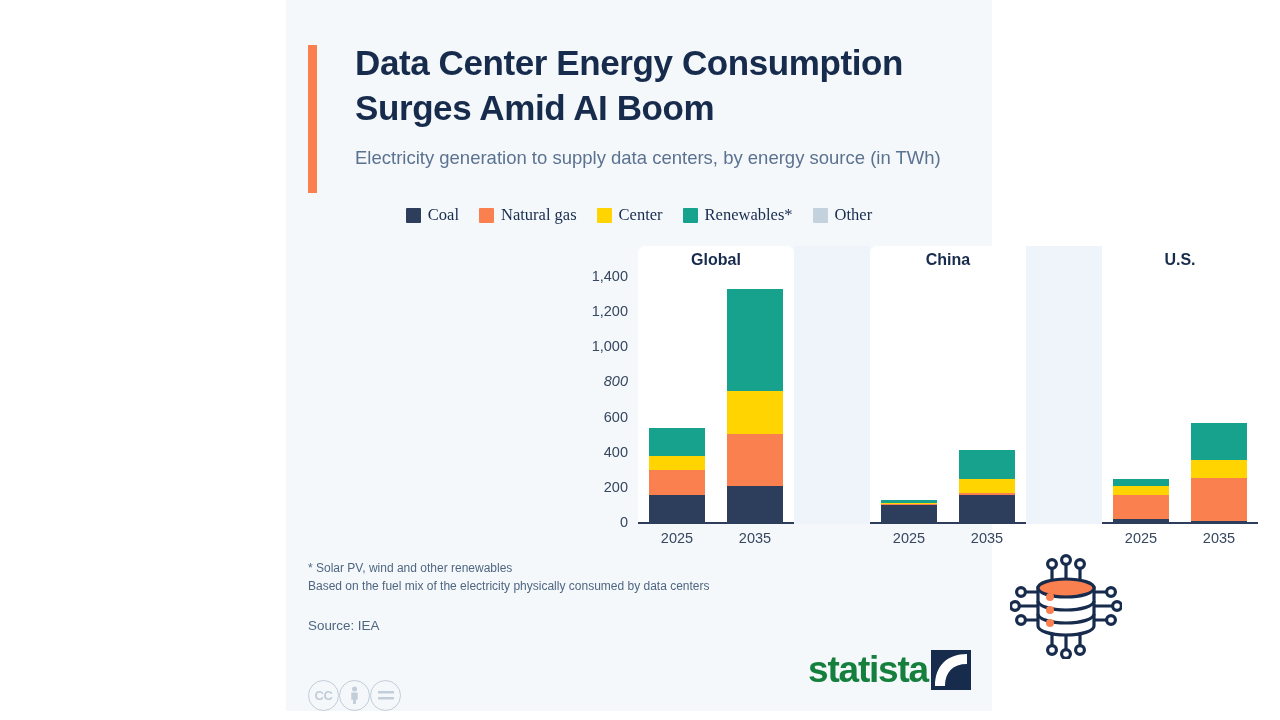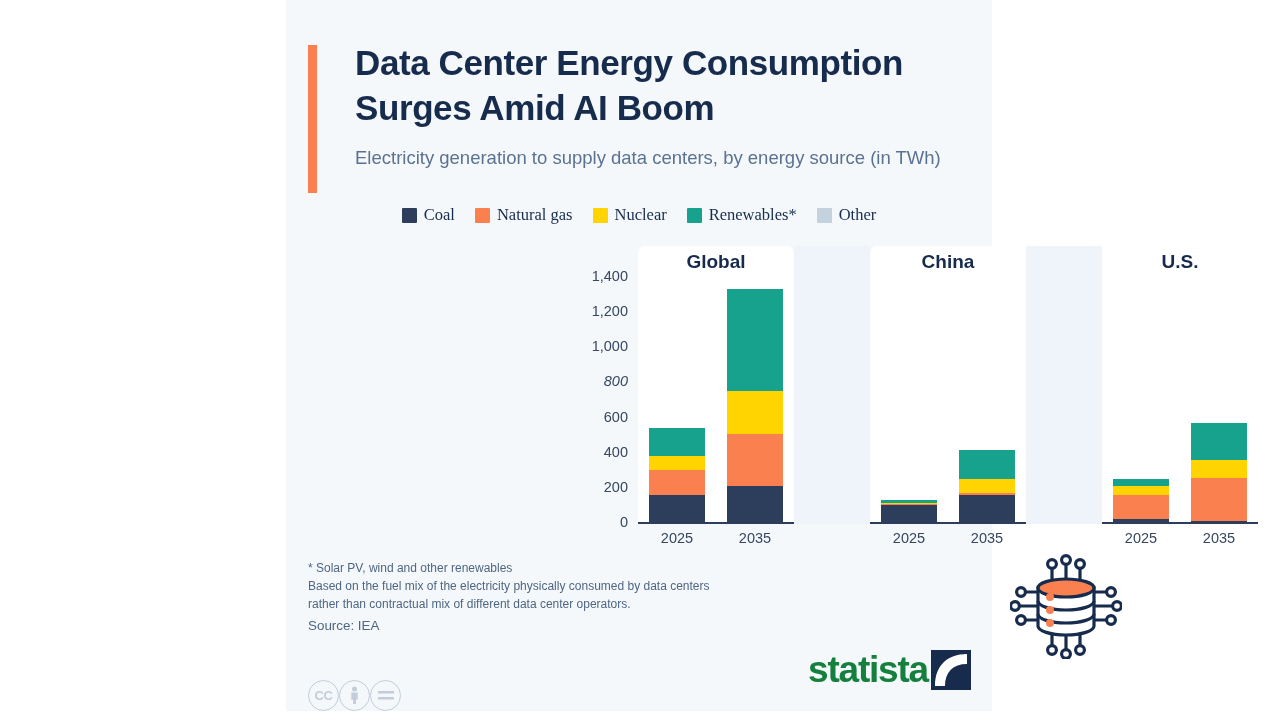--- a/index.html
+++ b/index.html
@@ -57,21 +57,21 @@
     background: #ffffff;
     border-radius: 7px 7px 0 0;
   }
   .panel-tint {
     position: absolute; top: 0px;
     background: #eef4f9;
   }
   .panel-title {
     position: absolute; top: 5px;
     text-align: center;
-    font-size: 19px; font-weight: bold; color: #172b4d;
+    font-size: 16px; font-weight: bold; color: #172b4d;
   }
 
   .ytick {
     position: absolute; right: 0;
     width: 56px; text-align: right;
     font-size: 14.5px; color: #36475f;
     transform: translateY(-50%);
   }
   .gridline {
     position: absolute;
@@ -127,21 +127,21 @@
       <div class="legend-item">
         <span class="legend-swatch" style="background: rgb(44, 62, 91);"></span>
         <span class="legend-label">Coal</span>
       </div>
       <div class="legend-item">
         <span class="legend-swatch" style="background: rgb(251, 128, 80);"></span>
         <span class="legend-label">Natural gas</span>
       </div>
       <div class="legend-item">
         <span class="legend-swatch" style="background: rgb(255, 212, 0);"></span>
-        <span class="legend-label">Nuclear</span>
+        <span class="legend-label">Center</span>
       </div>
       <div class="legend-item">
         <span class="legend-swatch" style="background: rgb(23, 162, 141);"></span>
         <span class="legend-label">Renewables*</span>
       </div>
       <div class="legend-item">
         <span class="legend-swatch" style="background: rgb(195, 210, 221);"></span>
         <span class="legend-label">Other</span>
       </div>
     </div>
@@ -270,21 +270,20 @@
         <circle cx="40" cy="43" r="4" fill="#fb8050"></circle>
         <circle cx="40" cy="56" r="4" fill="#fb8050"></circle>
         <circle cx="40" cy="69" r="4" fill="#fb8050"></circle>
       </g>
     </svg>
     </div>
 
   <div id="footnotes">
     <div>* Solar PV, wind and other renewables</div>
     <div>Based on the fuel mix of the electricity physically consumed by data centers</div>
-    <div>rather than contractual mix of different data center operators.</div>
   </div>
   <div id="source">Source: IEA</div>
 
   <div id="cc-icons">
     <div class="cc-circle">
       <span style="font-size:13px;font-weight:bold;letter-spacing:-0.5px;">CC</span>
     </div>
     <div class="cc-circle">
       <svg width="15" height="19" viewBox="0 0 15 19" fill="#c3cdd9">
         <circle cx="7.5" cy="3" r="2.5"></circle>

